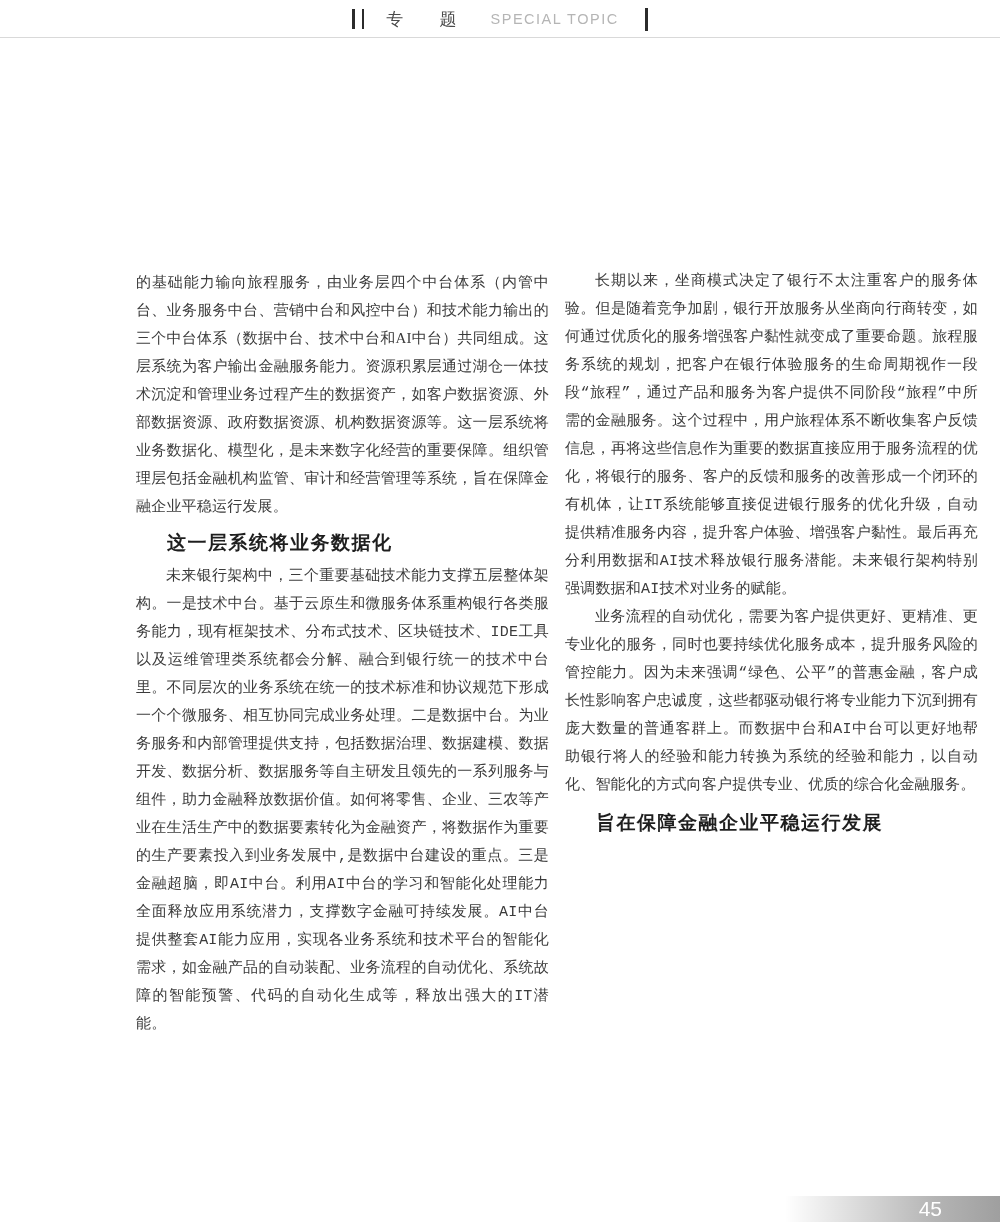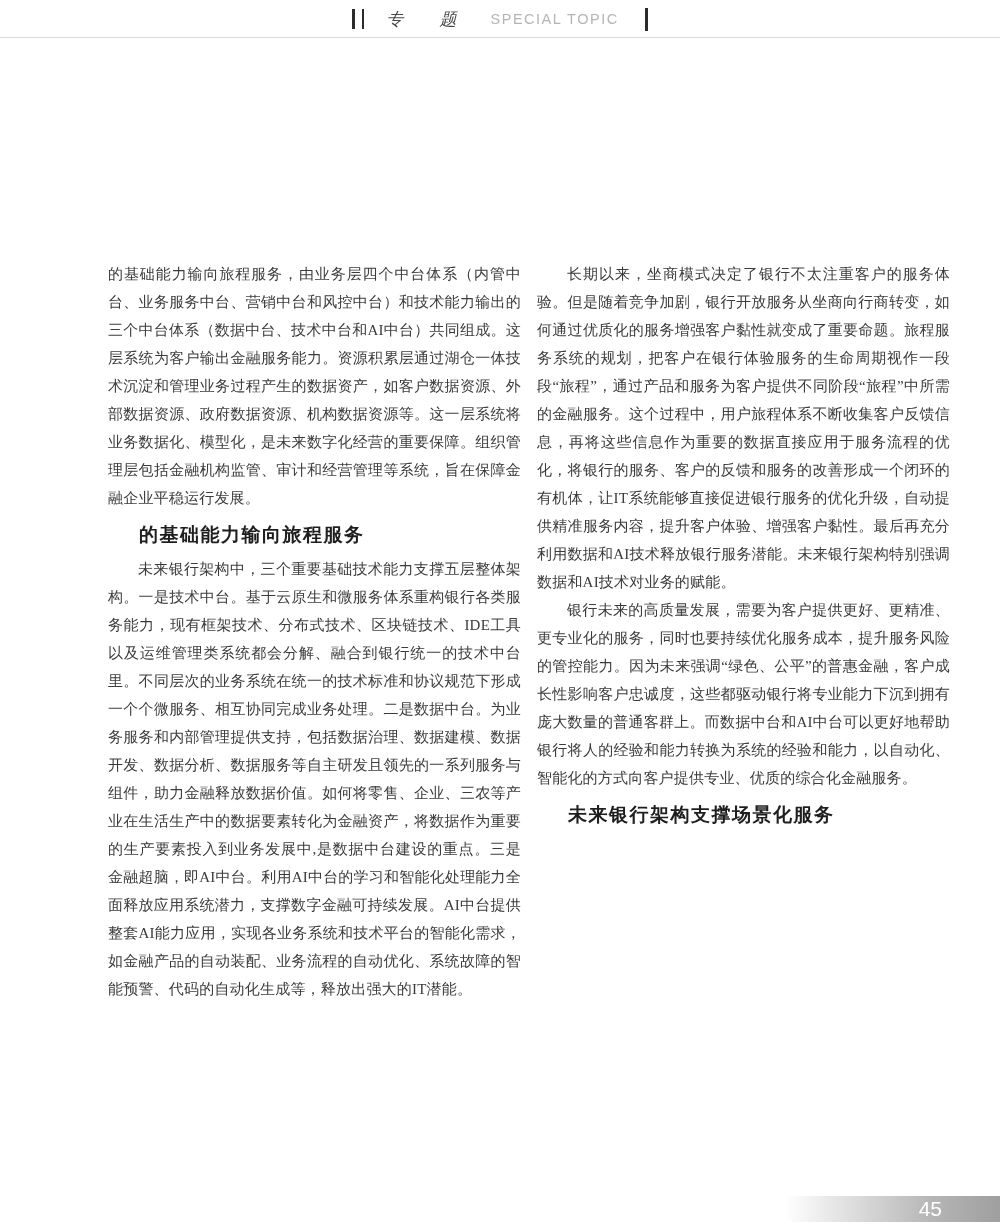--- a/index.html
+++ b/index.html
@@ -32,21 +32,20 @@
     border-left: 3px solid #2b2b2b;
     border-right: 2px solid #2b2b2b;
     margin-right: 22px;
   }
   .hdr-cn {
     font-size: 17px;
     color: #4a4a4a;
     letter-spacing: 16px;
     margin-right: 18px;
     white-space: nowrap;
-    font-style: italic;
   }
   .hdr-en {
     font-family: "Liberation Sans", sans-serif;
     font-size: 14.5px;
     color: #b5b5b5;
     letter-spacing: 1.5px;
     margin-right: 26px;
     white-space: nowrap;
   }
   .sbar {
@@ -59,35 +58,36 @@
     top: 37px;
     left: 0;
     width: 100%;
     height: 1px;
     background: #d9d9d9;
   }
 
   
   .col {
     position: absolute;
-    top: 260px;
+    top: 268px;
     width: 413px;
+    margin-left: 28px;
   }
   .col-left  { left: 108px; }
   .col-right { left: 537px; }
 
   .col p {
     margin: 0;
     font-size: 15px;
     line-height: 28px;
     text-align: justify;
     color: #3b3b3b;
     letter-spacing: 0.2px;
   }
-  .col p.indent { text-indent: 2em; }
+  .col p.indent { text-indent: 2em; font-family: Liberation Mono, monospace; }
 
   .section-heading {
     margin: 10px 0 7px 0;
     padding-left: 31px;
     font-size: 19px;
     line-height: 26px;
     font-weight: bold;
     color: #1e1e1e;
     letter-spacing: 1.5px;
   }
@@ -122,25 +122,25 @@
 <div class="page-header">
   <span class="dbar"></span>
   <span class="hdr-cn">专  题</span>
   <span class="hdr-en">SPECIAL TOPIC</span>
   <span class="sbar"></span>
 </div>
 <div class="page-top-edge"></div>
 
 <div class="col col-left">
   <p>的基础能力输向旅程服务，由业务层四个中台体系（内管中台、业务服务中台、营销中台和风控中台）和技术能力输出的三个中台体系（数据中台、技术中台和AI中台）共同组成。这层系统为客户输出金融服务能力。资源积累层通过湖仓一体技术沉淀和管理业务过程产生的数据资产，如客户数据资源、外部数据资源、政府数据资源、机构数据资源等。这一层系统将业务数据化、模型化，是未来数字化经营的重要保障。组织管理层包括金融机构监管、审计和经营管理等系统，旨在保障金融企业平稳运行发展。</p>
-  <div class="section-heading">的基础能力输向旅程服务</div>
+  <div class="section-heading">这一层系统将业务数据化</div>
   <p class="indent">未来银行架构中，三个重要基础技术能力支撑五层整体架构。一是技术中台。基于云原生和微服务体系重构银行各类服务能力，现有框架技术、分布式技术、区块链技术、IDE工具以及运维管理类系统都会分解、融合到银行统一的技术中台里。不同层次的业务系统在统一的技术标准和协议规范下形成一个个微服务、相互协同完成业务处理。二是数据中台。为业务服务和内部管理提供支持，包括数据治理、数据建模、数据开发、数据分析、数据服务等自主研发且领先的一系列服务与组件，助力金融释放数据价值。如何将零售、企业、三农等产业在生活生产中的数据要素转化为金融资产，将数据作为重要的生产要素投入到业务发展中,是数据中台建设的重点。三是金融超脑，即AI中台。利用AI中台的学习和智能化处理能力全面释放应用系统潜力，支撑数字金融可持续发展。AI中台提供整套AI能力应用，实现各业务系统和技术平台的智能化需求，如金融产品的自动装配、业务流程的自动优化、系统故障的智能预警、代码的自动化生成等，释放出强大的IT潜能。</p>
 </div>
 
 <div class="col col-right">
   <p class="indent">长期以来，坐商模式决定了银行不太注重客户的服务体验。但是随着竞争加剧，银行开放服务从坐商向行商转变，如何通过优质化的服务增强客户黏性就变成了重要命题。旅程服务系统的规划，把客户在银行体验服务的生命周期视作一段段“旅程”，通过产品和服务为客户提供不同阶段“旅程”中所需的金融服务。这个过程中，用户旅程体系不断收集客户反馈信息，再将这些信息作为重要的数据直接应用于服务流程的优化，将银行的服务、客户的反馈和服务的改善形成一个闭环的有机体，让IT系统能够直接促进银行服务的优化升级，自动提供精准服务内容，提升客户体验、增强客户黏性。最后再充分利用数据和AI技术释放银行服务潜能。未来银行架构特别强调数据和AI技术对业务的赋能。</p>
-  <p class="indent">银行未来的高质量发展，需要为客户提供更好、更精准、更专业化的服务，同时也要持续优化服务成本，提升服务风险的管控能力。因为未来强调“绿色、公平”的普惠金融，客户成长性影响客户忠诚度，这些都驱动银行将专业能力下沉到拥有庞大数量的普通客群上。而数据中台和AI中台可以更好地帮助银行将人的经验和能力转换为系统的经验和能力，以自动化、智能化的方式向客户提供专业、优质的综合化金融服务。</p>
-  <div class="section-heading">未来银行架构支撑场景化服务</div>
+  <p class="indent">业务流程的自动优化，需要为客户提供更好、更精准、更专业化的服务，同时也要持续优化服务成本，提升服务风险的管控能力。因为未来强调“绿色、公平”的普惠金融，客户成长性影响客户忠诚度，这些都驱动银行将专业能力下沉到拥有庞大数量的普通客群上。而数据中台和AI中台可以更好地帮助银行将人的经验和能力转换为系统的经验和能力，以自动化、智能化的方式向客户提供专业、优质的综合化金融服务。</p>
+  <div class="section-heading">旨在保障金融企业平稳运行发展</div>
 </div>
 
 <div class="pageno-bar">
   <span class="pageno">45</span>
 </div>
 
 </body></html>

